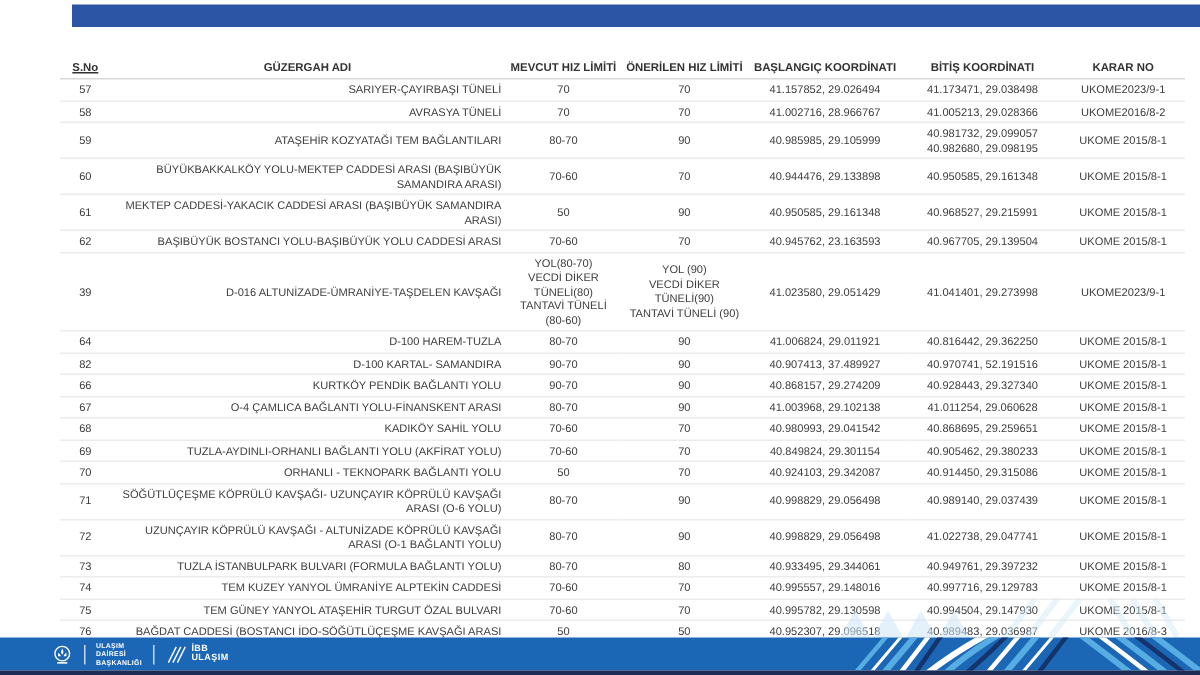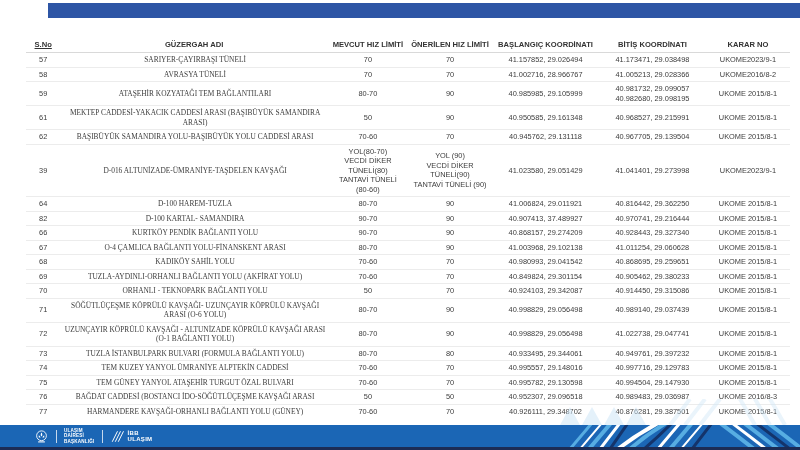--- a/index.html
+++ b/index.html
@@ -1,34 +1,34 @@
 <!DOCTYPE html>
 <html><head>
 <meta charset="utf-8">
 <style>
   html,body{margin:0;padding:0;}
   body{
     width:800px;height:450px;position:relative;overflow:hidden;
     background:#ffffff;font-family:"Liberation Sans", sans-serif;
   }
   .top-bar{position:absolute;top:3px;left:48px;right:0;height:15px;background:#2d55a5;}
-  .table-wrap{position:absolute;top:36px;left:26px;right:10px;}
+  .table-wrap{position:absolute;top:36px;left:40px;right:10px;}
   table{width:100%;border-collapse:collapse;table-layout:fixed;color:#3c3c3c;}
   th{
     font-size:7.6px;font-weight:bold;color:#333;
     padding:4px 2px 3px 2px;text-align:center;vertical-align:middle;
   }
   th.sno{text-decoration:underline;}
   td{
     font-size:7.4px;line-height:9.5px;padding:2px 2px;
     text-align:center;vertical-align:middle;border-top:1px solid #ececec;
     white-space:pre-line;word-wrap:break-word;
   }
   tr.first td{border-top:1px solid #d9d9d9;}
-  td.name{text-align:center;padding-left:4px;font-family:Liberation Serif, serif;}
+  td.name{text-align:right;padding-left:4px;}
   .footer-bar{
     position:absolute;left:0;bottom:3px;width:800px;height:22px;
     background:#1b66b5;display:flex;align-items:center;
   }
   .bottom-edge{position:absolute;left:0;bottom:0;width:800px;height:3px;background:#1c2c55;}
   .footer-left{display:flex;align-items:center;gap:7px;padding-left:34px;color:#fff;}
   .flogo{width:15px;height:15px;flex:0 0 auto;}
   .fdivider{width:1px;height:13px;background:rgba(255,255,255,.75);}
   .dept{font-size:4.6px;font-weight:bold;line-height:5.4px;letter-spacing:.2px;}
   .brand{display:flex;align-items:center;gap:3px;}
@@ -86,34 +86,43 @@
           <td>59</td>
           <td class="name">ATAŞEHİR KOZYATAĞI TEM BAĞLANTILARI</td>
           <td>80-70</td>
           <td>90</td>
           <td>40.985985, 29.105999</td>
           <td>40.981732, 29.099057
 40.982680, 29.098195</td>
           <td>UKOME 2015/8-1</td>
         </tr>
         <tr>
+          <td>60</td>
+          <td class="name">BÜYÜKBAKKALKÖY YOLU-MEKTEP CADDESİ ARASI (BAŞIBÜYÜK SAMANDIRA ARASI)</td>
+          <td>70-60</td>
+          <td>70</td>
+          <td>40.944476, 29.133898</td>
+          <td>40.950585, 29.161348</td>
+          <td>UKOME 2015/8-1</td>
+        </tr>
+        <tr>
           <td>61</td>
           <td class="name">MEKTEP CADDESİ-YAKACIK CADDESİ ARASI (BAŞIBÜYÜK SAMANDIRA ARASI)</td>
           <td>50</td>
           <td>90</td>
           <td>40.950585, 29.161348</td>
           <td>40.968527, 29.215991</td>
           <td>UKOME 2015/8-1</td>
         </tr>
         <tr>
           <td>62</td>
-          <td class="name">BAŞIBÜYÜK SAMANDIRA YOLU-BAŞIBÜYÜK YOLU CADDESİ ARASI</td>
-          <td>70-60</td>
-          <td>70</td>
-          <td>40.945762, 29.131118</td>
+          <td class="name">BAŞIBÜYÜK BOSTANCI YOLU-BAŞIBÜYÜK YOLU CADDESİ ARASI</td>
+          <td>70-60</td>
+          <td>70</td>
+          <td>40.945762, 23.163593</td>
           <td>40.967705, 29.139504</td>
           <td>UKOME 2015/8-1</td>
         </tr>
         <tr>
           <td>39</td>
           <td class="name">D-016 ALTUNİZADE-ÜMRANİYE-TAŞDELEN KAVŞAĞI</td>
           <td>YOL(80-70)
 VECDİ DİKER
 TÜNELİ(80)
 TANTAVİ TÜNELİ
@@ -133,21 +142,21 @@
           <td>41.006824, 29.011921</td>
           <td>40.816442, 29.362250</td>
           <td>UKOME 2015/8-1</td>
         </tr>
         <tr>
           <td>82</td>
           <td class="name">D-100 KARTAL- SAMANDIRA</td>
           <td>90-70</td>
           <td>90</td>
           <td>40.907413, 37.489927</td>
-          <td>40.970741, 29.216444</td>
+          <td>40.970741, 52.191516</td>
           <td>UKOME 2015/8-1</td>
         </tr>
         <tr>
           <td>66</td>
           <td class="name">KURTKÖY PENDİK BAĞLANTI YOLU</td>
           <td>90-70</td>
           <td>90</td>
           <td>40.868157, 29.274209</td>
           <td>40.928443, 29.327340</td>
           <td>UKOME 2015/8-1</td>

